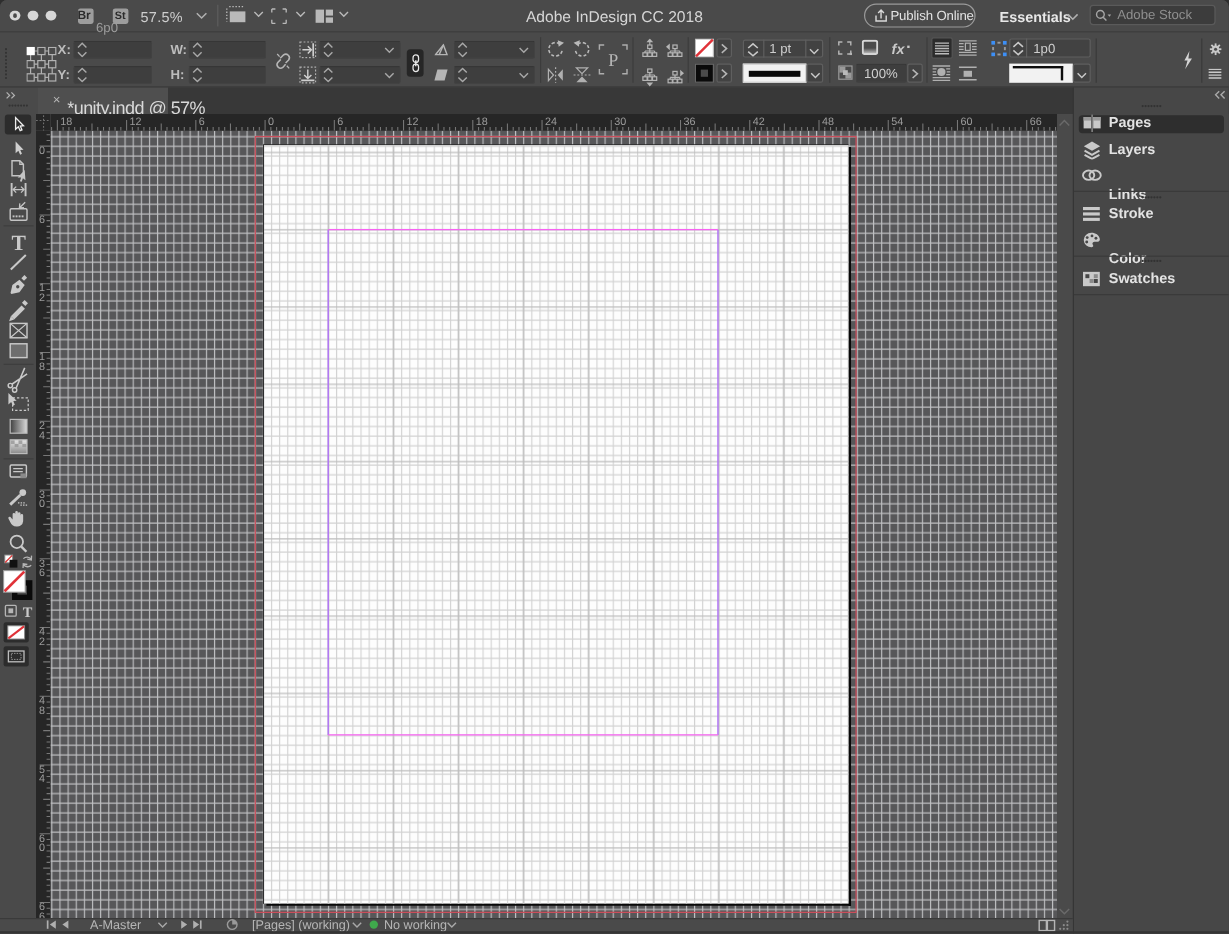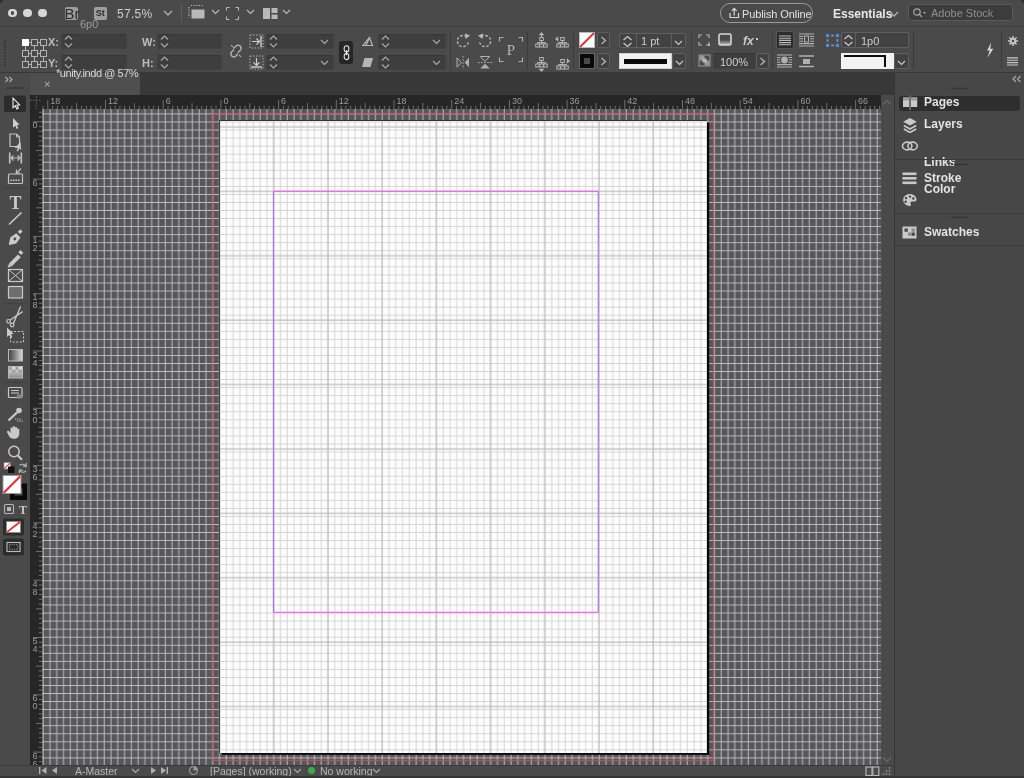--- a/index.html
+++ b/index.html
@@ -15,21 +15,21 @@
 .pitem{position:absolute;left:899px;width:121px;height:15px;color:#e3e3e3;font-size:12px;font-weight:bold}
 .pitem span{position:absolute;left:25px;top:0px}
 </style></head><body>
 <div id="win">
 
 <div class="abs" style="left:0;top:0;width:1024px;height:26px;background:#4a4a4a"></div>
 <div class="abs" style="left:8.1px;top:8.6px;width:8.8px;height:8.8px;border-radius:50%;background:#d7d7d7"></div>
 <div class="abs" style="left:10.8px;top:11.3px;width:3.4px;height:3.4px;border-radius:50%;background:#4a4a4a"></div>
 <div class="abs" style="left:23.1px;top:8.6px;width:8.8px;height:8.8px;border-radius:50%;background:#d7d7d7"></div>
 <div class="abs" style="left:38.1px;top:8.6px;width:8.8px;height:8.8px;border-radius:50%;background:#d7d7d7"></div>
-<div class="abs" style="left:64.5px;top:6.5px;width:13px;height:13px;background:#9d9d9d;border-radius:2px;color:#2b2b2b;font-size:15px;font-weight:normal;text-align:left;line-height:13px">Br</div>
+<div class="abs" style="left:64.5px;top:6.5px;width:13px;height:13px;background:#9d9d9d;border-radius:2px;color:#2b2b2b;font-size:10px;font-weight:bold;text-align:left;line-height:13px">Br</div>
 <div class="abs" style="left:93.7px;top:6.5px;width:13px;height:13px;background:#9d9d9d;border-radius:2px;color:#2b2b2b;font-size:9px;font-weight:bold;text-align:center;line-height:13px">St</div>
 <div class="abs" style="left:117px;top:6.5px;font-size:12px;color:#cecece;letter-spacing:.3px">57.5%</div>
 <svg class="abs" style="left:163px;top:10px" width="10" height="7">
       <path d="M1,1 L5,5 L9,1" stroke="#b0b0b0" stroke-width="1.3" fill="none"></path>
     </svg>
 <div class="sep" style="left:181px;top:4px;height:18px;background:#5e5e5e"></div>
 <svg class="abs" style="left:188px;top:5px" width="104" height="17">
 <g stroke="#b9b9b9" fill="none" stroke-width="1.1">
 <rect x="3.5" y="4.5" width="13" height="9" fill="#b9b9b9" stroke="none"></rect>
 <path d="M1,2 V13 M3,0.5 H16" stroke-dasharray="1.2 1.4"></path>
@@ -39,20 +39,21 @@
 </g>
 <path d="M59,5 l3.5,3.5 3.5,-3.5" stroke-width="1.2"></path>
 <g fill="#b9b9b9" stroke="none">
 <rect x="75" y="3" width="7" height="11"></rect>
           <rect x="83.5" y="3" width="6" height="5"></rect>
           <rect x="83.5" y="9.5" width="6" height="4.5"></rect>
 </g>
 <path d="M95,5 l3.5,3.5 3.5,-3.5" stroke-width="1.2"></path>
 </g>
     </svg>
+<div class="abs" style="left:0;top:6px;width:1024px;text-align:center;font-size:13px;color:#d6d6d6">Adobe InDesign CC 2018</div>
 <div class="abs" style="left:720px;top:3px;width:93px;height:20px;border:1.4px solid #9a9a9a;border-radius:11px"></div>
 <svg class="abs" style="left:728px;top:7px" width="13" height="13">
       <path d="M2,6 v4.5 h8.5 V6 M6.2,8.5 V1.5 M3.8,3.8 L6.2,1.3 L8.6,3.8" stroke="#d9d9d9" stroke-width="1.2" fill="none"></path>
     </svg>
 <div class="abs" style="left:742px;top:7.5px;font-size:11px;letter-spacing:-0.1px;color:#e3e3e3">Publish Online</div>
 <div class="abs" style="left:833px;top:6.5px;font-size:12px;color:#e8e8e8;font-weight:bold">Essentials</div>
 <svg class="abs" style="left:889px;top:10.5px" width="10" height="7">
       <path d="M1,1 L5,5 L9,1" stroke="#b0b0b0" stroke-width="1.3" fill="none"></path>
     </svg>
 <div class="abs" style="left:908px;top:4px;width:105px;height:17px;background:#3c3c3c;border:1px solid #5a5a5a;border-radius:3px"></div>
@@ -364,21 +365,21 @@
         <rect x="4.25" y="0" width="1.5" height="10" transform="rotate(-45 5 5)"></rect>
 </g>
       <circle cx="5" cy="5" r="1.3" fill="#4a4a4a"></circle>
     </svg>
 <svg class="abs" style="left:1007px;top:56.5px" width="11" height="9">
       <path d="M0,0.8 H11 M0,3.2 H11 M0,5.6 H11 M0,8 H11" stroke="#c9c9c9" stroke-width="1.15"></path>
     </svg>
 <div class="abs" style="left:0;top:73px;width:1024px;height:22px;background:#383838"></div>
 <div class="abs" style="left:31px;top:73px;width:109px;height:22px;background:#4f4f4f"></div>
 <div class="abs" style="left:44px;top:78px;font-size:11px;color:#b9b9b9">×</div>
-<div class="abs" style="left:56px;top:67px;font-size:11px;letter-spacing:-0.45px;color:#d9d9d9">*unity.indd @ 57%</div>
+<div class="abs" style="left:56px;top:82px;font-size:15px;letter-spacing:-0.45px;color:#d9d9d9">*unity.indd @ 57%</div>
 <div class="abs" style="left:0;top:73px;width:31px;height:705px;background:#4a4a4a"></div>
 <svg width="839" height="14" style="position:absolute;left:42px;top:95px">
       <rect width="839" height="14" fill="#262626"></rect>
       <path d="M0.99,14 V10.8 M5.80,14 V5.0 M10.61,14 V10.8 M15.42,14 V10.8 M20.22,14 V10.8 M25.03,14 V10.8 M29.84,14 V10.8 M34.65,14 V8.0 M39.46,14 V10.8 M44.27,14 V10.8 M49.08,14 V10.8 M53.88,14 V10.8 M58.69,14 V10.8 M63.50,14 V5.0 M68.31,14 V10.8 M73.12,14 V10.8 M77.93,14 V10.8 M82.73,14 V10.8 M87.54,14 V10.8 M92.35,14 V8.0 M97.16,14 V10.8 M101.97,14 V10.8 M106.78,14 V10.8 M111.58,14 V10.8 M116.39,14 V10.8 M121.20,14 V5.0 M126.01,14 V10.8 M130.82,14 V10.8 M135.63,14 V10.8 M140.43,14 V10.8 M145.24,14 V10.8 M150.05,14 V8.0 M154.86,14 V10.8 M159.67,14 V10.8 M164.48,14 V10.8 M169.28,14 V10.8 M174.09,14 V10.8 M178.90,14 V5.0 M183.71,14 V10.8 M188.52,14 V10.8 M193.33,14 V10.8 M198.13,14 V10.8 M202.94,14 V10.8 M207.75,14 V8.0 M212.56,14 V10.8 M217.37,14 V10.8 M222.18,14 V10.8 M226.98,14 V10.8 M231.79,14 V10.8 M236.60,14 V5.0 M241.41,14 V10.8 M246.22,14 V10.8 M251.03,14 V10.8 M255.83,14 V10.8 M260.64,14 V10.8 M265.45,14 V8.0 M270.26,14 V10.8 M275.07,14 V10.8 M279.88,14 V10.8 M284.68,14 V10.8 M289.49,14 V10.8 M294.30,14 V5.0 M299.11,14 V10.8 M303.92,14 V10.8 M308.73,14 V10.8 M313.53,14 V10.8 M318.34,14 V10.8 M323.15,14 V8.0 M327.96,14 V10.8 M332.77,14 V10.8 M337.58,14 V10.8 M342.38,14 V10.8 M347.19,14 V10.8 M352.00,14 V5.0 M356.81,14 V10.8 M361.62,14 V10.8 M366.43,14 V10.8 M371.23,14 V10.8 M376.04,14 V10.8 M380.85,14 V8.0 M385.66,14 V10.8 M390.47,14 V10.8 M395.28,14 V10.8 M400.08,14 V10.8 M404.89,14 V10.8 M409.70,14 V5.0 M414.51,14 V10.8 M419.32,14 V10.8 M424.13,14 V10.8 M428.93,14 V10.8 M433.74,14 V10.8 M438.55,14 V8.0 M443.36,14 V10.8 M448.17,14 V10.8 M452.98,14 V10.8 M457.78,14 V10.8 M462.59,14 V10.8 M467.40,14 V5.0 M472.21,14 V10.8 M477.02,14 V10.8 M481.83,14 V10.8 M486.63,14 V10.8 M491.44,14 V10.8 M496.25,14 V8.0 M501.06,14 V10.8 M505.87,14 V10.8 M510.68,14 V10.8 M515.48,14 V10.8 M520.29,14 V10.8 M525.10,14 V5.0 M529.91,14 V10.8 M534.72,14 V10.8 M539.53,14 V10.8 M544.33,14 V10.8 M549.14,14 V10.8 M553.95,14 V8.0 M558.76,14 V10.8 M563.57,14 V10.8 M568.37,14 V10.8 M573.18,14 V10.8 M577.99,14 V10.8 M582.80,14 V5.0 M587.61,14 V10.8 M592.42,14 V10.8 M597.22,14 V10.8 M602.03,14 V10.8 M606.84,14 V10.8 M611.65,14 V8.0 M616.46,14 V10.8 M621.27,14 V10.8 M626.07,14 V10.8 M630.88,14 V10.8 M635.69,14 V10.8 M640.50,14 V5.0 M645.31,14 V10.8 M650.12,14 V10.8 M654.92,14 V10.8 M659.73,14 V10.8 M664.54,14 V10.8 M669.35,14 V8.0 M674.16,14 V10.8 M678.97,14 V10.8 M683.77,14 V10.8 M688.58,14 V10.8 M693.39,14 V10.8 M698.20,14 V5.0 M703.01,14 V10.8 M707.82,14 V10.8 M712.62,14 V10.8 M717.43,14 V10.8 M722.24,14 V10.8 M727.05,14 V8.0 M731.86,14 V10.8 M736.67,14 V10.8 M741.47,14 V10.8 M746.28,14 V10.8 M751.09,14 V10.8 M755.90,14 V5.0 M760.71,14 V10.8 M765.52,14 V10.8 M770.32,14 V10.8 M775.13,14 V10.8 M779.94,14 V10.8 M784.75,14 V8.0 M789.56,14 V10.8 M794.37,14 V10.8 M799.17,14 V10.8 M803.98,14 V10.8 M808.79,14 V10.8 M813.60,14 V5.0 M818.41,14 V10.8 M823.22,14 V10.8 M828.02,14 V10.8 M832.83,14 V10.8 M837.64,14 V10.8" stroke="#777" stroke-width="0.9" fill="none"></path>
       <text x="8.3" y="9" font-family="Liberation Sans,sans-serif" font-size="9" fill="#9b9b9b">18</text>
       <text x="66.0" y="9" font-family="Liberation Sans,sans-serif" font-size="9" fill="#9b9b9b">12</text>
       <text x="123.7" y="9" font-family="Liberation Sans,sans-serif" font-size="9" fill="#9b9b9b">6</text>
       <text x="181.4" y="9" font-family="Liberation Sans,sans-serif" font-size="9" fill="#9b9b9b">0</text>
       <text x="239.1" y="9" font-family="Liberation Sans,sans-serif" font-size="9" fill="#9b9b9b">6</text>
       <text x="296.8" y="9" font-family="Liberation Sans,sans-serif" font-size="9" fill="#9b9b9b">12</text>
@@ -550,21 +551,21 @@
     </div>
 <div class="pitem" style="top:117.4px">
       <span>Layers</span>
     </div>
 <div class="pitem" style="top:155px">
       <span>Links</span>
     </div>
 <div class="pitem" style="top:171.1px">
       <span>Stroke</span>
     </div>
-<div class="pitem" style="top:182px">
+<div class="pitem" style="top:208px">
       <span>Color</span>
     </div>
 <div class="pitem" style="top:225.2px">
       <span>Swatches</span>
     </div>
 <svg class="abs" style="left:902px;top:95px" width="18" height="16">
 <rect x="1" y="2.5" width="6.2" height="9.5" fill="#c9c9c9"></rect>
       <rect x="9" y="2.5" width="6.2" height="9.5" fill="#c9c9c9"></rect>
 <rect x="1" y="2.5" width="6.2" height="3" fill="#9a9a9a"></rect>
       <rect x="9" y="2.5" width="6.2" height="3" fill="#9a9a9a"></rect>

